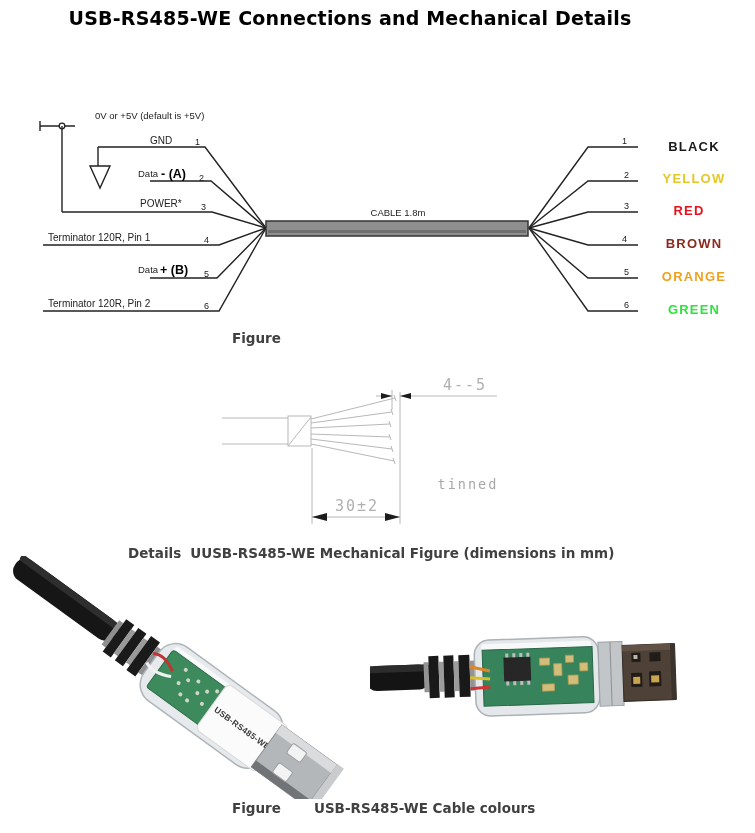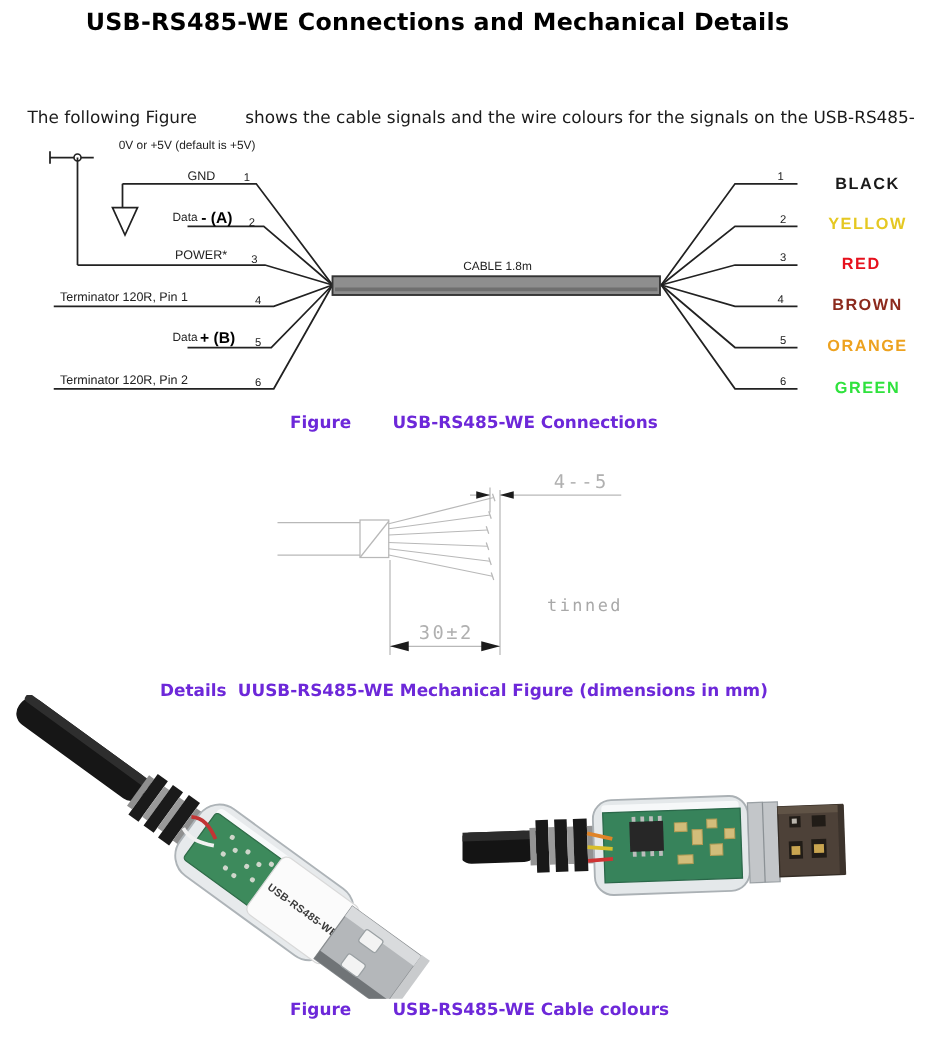--- a/index.html
+++ b/index.html
@@ -2,21 +2,21 @@
 <html><head>
 <meta charset="utf-8">
 <style>
   html,body{margin:0;padding:0;background:#fff;}
   .page{position:relative;width:755px;height:833px;background:#fff;overflow:hidden;
         font-family:"DejaVu Sans",sans-serif;color:#111;}
   .title{position:absolute;top:7px;left:0;width:700px;margin:0;text-align:center;
          font-size:19px;font-weight:bold;letter-spacing:.2px;color:#000;}
   .intro{position:absolute;top:44px;left:22px;width:715px;font-size:13.5px;line-height:20px;
          white-space:pre;color:#1a1a1a;}
-  .caption{position:absolute;display:flex;font-size:13.5px;font-weight:bold;color:#6d28d9;white-space:pre;}
+  .caption{position:absolute;display:flex;font-size:13.5px;font-weight:bold;color:#404040;white-space:pre;}
   .cap-connections{top:330px;left:232px;gap:33px;}
   .cap-mechanical{top:545px;left:128px;gap:9px;}
   .cap-photos{top:800px;left:232px;gap:33px;}
   svg{position:absolute;}
   .wire{stroke:#222;stroke-width:1.4;fill:none;}
   .dlbl{font:10px "Liberation Sans",sans-serif;fill:#222;}
   .dsm{font:9.5px "Liberation Sans",sans-serif;fill:#222;}
   .dpin{font:9px "Liberation Sans",sans-serif;fill:#222;}
   .dbold{font:bold 12.5px "Liberation Sans",sans-serif;fill:#000;}
   .wcolor{font:bold 13px "Liberation Sans",sans-serif;letter-spacing:1.2px;}
@@ -27,21 +27,20 @@
   .lbltext{font:bold 8.5px "Liberation Sans",sans-serif;fill:#3a3a3a;letter-spacing:.3px;}
 </style>
 </head>
 <body>
 
 <div class="page">
 
   <h1 class="title">USB-RS485-WE Connections and Mechanical Details</h1>
 
   <div class="intro">
-    <div>The following Figure         shows the cable signals and the wire colours for the signals on the USB-RS485-</div>
   </div>
 
   <svg style="left:0;top:100px;" width="755" height="238" viewBox="0 0 755 238">
 
     <text class="dsm" x="95" y="19">0V or +5V (default is +5V)</text>
     <line class="wire" x1="40" y1="21" x2="40" y2="31"></line>
     <line class="wire" x1="40" y1="26" x2="75" y2="26"></line>
     <circle cx="62" cy="26" r="2.8" fill="#fff" stroke="#222" stroke-width="1.3"></circle>
     <line class="wire" x1="62" y1="26" x2="62" y2="112"></line>
 
@@ -96,21 +95,20 @@
     <text class="wcolor" x="694" y="51" text-anchor="middle" fill="#1a1a1a">BLACK</text>
     <text class="wcolor" x="694" y="83" text-anchor="middle" fill="#e5c822">YELLOW</text>
     <text class="wcolor" x="689" y="115" text-anchor="middle" fill="#e6111d">RED</text>
     <text class="wcolor" x="694" y="148" text-anchor="middle" fill="#8c2a1d">BROWN</text>
     <text class="wcolor" x="694" y="181" text-anchor="middle" fill="#eda21f">ORANGE</text>
     <text class="wcolor" x="694" y="214" text-anchor="middle" fill="#2fe23d">GREEN</text>
   </svg>
 
   <div class="caption cap-connections">
     <span>Figure</span>
-    <span>USB-RS485-WE Connections</span>
   </div>
 
   <svg style="left:200px;top:360px;" width="355" height="182" viewBox="0 0 355 182">
 
     <line class="mline" x1="22" y1="58" x2="88" y2="58"></line>
     <line class="mline" x1="22" y1="84" x2="88" y2="84"></line>
     <rect class="mline" x="88" y="56" width="23" height="30"></rect>
     <line class="mline" x1="88" y1="86" x2="111" y2="57"></line>
 
     <g>

